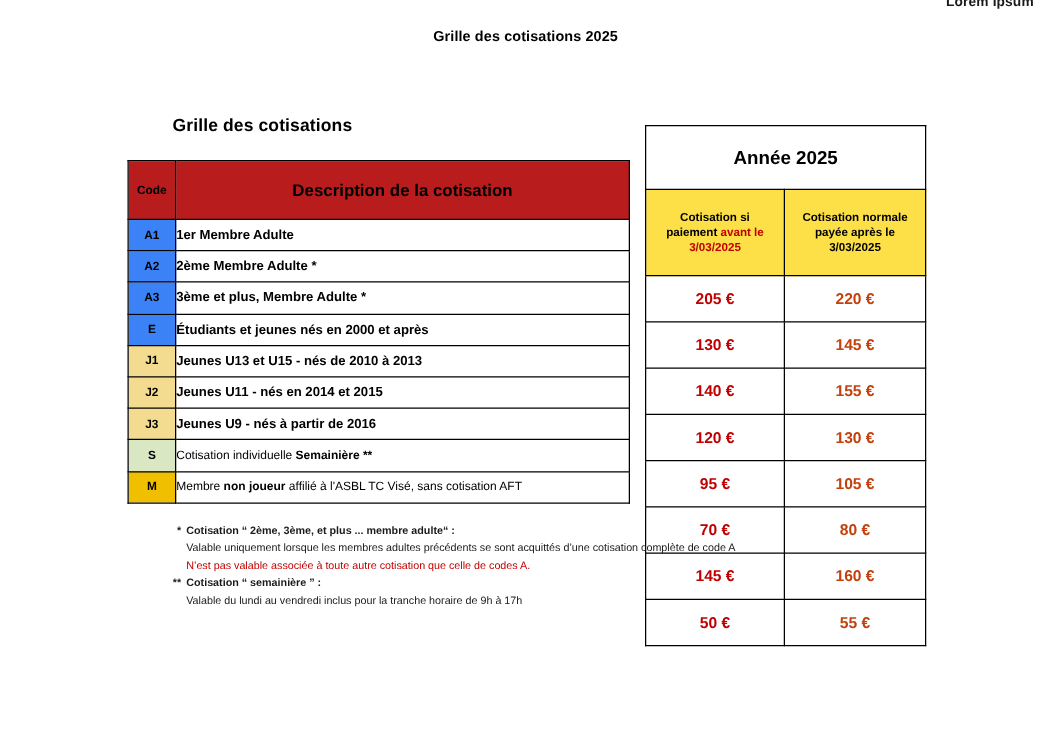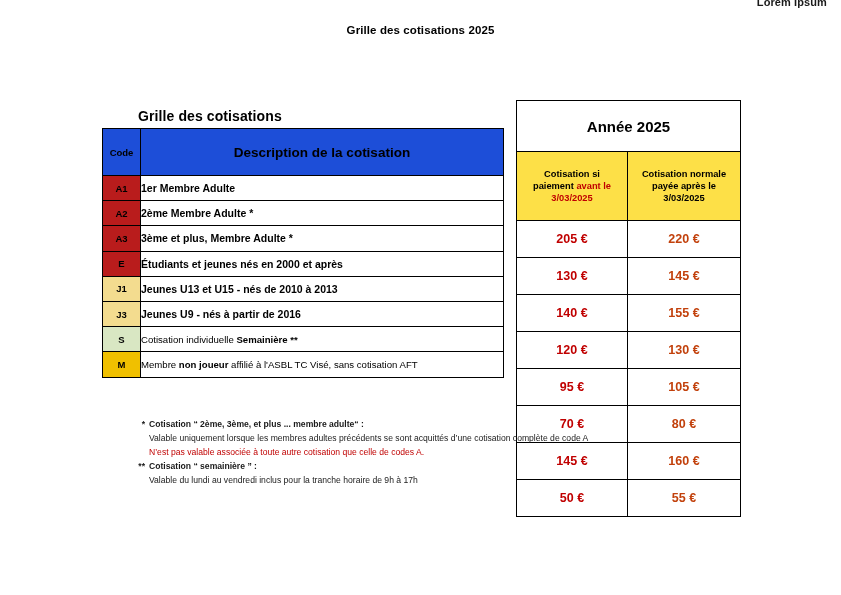--- a/index.html
+++ b/index.html
@@ -35,21 +35,21 @@
     text-align: center;
     font-size: 11.5px;
     font-weight: bold;
     letter-spacing: 0.1px;
   }
 
   
   #left-caption {
     position: absolute;
     left: 138px;
-    top: 108px;
+    top: 92px;
     font-size: 14px;
     font-weight: bold;
     letter-spacing: 0.1px;
   }
 
   
   #left-table {
     position: absolute;
     left: 102px;
     top: 128px;
@@ -59,21 +59,21 @@
   }
   #left-table td, #left-table th {
     border: 1.6px solid #000000;
     padding: 0;
     vertical-align: middle;
   }
   .col-code { width: 38px; }
   .col-desc { width: 363px; }
 
   #left-table thead th {
-    background: #1d4ed8;
+    background: #b91c1c;
     height: 46px;
   }
   th.head-code {
     font-size: 9.5px;
     font-weight: bold;
     text-align: center;
   }
   th.head-desc {
     font-size: 13.5px;
     font-weight: bold;
@@ -96,21 +96,21 @@
     margin-top: 20px;
   }
   td.desc-cell.normalweight {
     font-weight: normal;
     font-size: 9.6px;
   }
   td.desc-cell.normalweight b { font-weight: bold; }
   .sup { font-weight: bold; }
 
   
-  .c-blue   { background: #b91c1c; }
+  .c-blue   { background: #3b82f6; }
   .c-yellow { background: #f3dc8f; }
   .c-green  { background: #d9e7c3; }
   .c-orange { background: #f0c000; }
 
   
   #right-table {
     position: absolute;
     left: 516px;
     top: 100px;
     width: 224px;
@@ -215,20 +215,24 @@
     <tr>
       <td class="code-cell c-blue">E</td>
       <td class="desc-cell">Étudiants et jeunes nés en 2000 et après</td>
     </tr>
 
     <tr>
       <td class="code-cell c-yellow">J1</td>
       <td class="desc-cell">Jeunes U13 et U15 - nés de 2010 à 2013</td>
     </tr>
 
+    <tr>
+      <td class="code-cell c-yellow">J2</td>
+      <td class="desc-cell">Jeunes U11 -  nés en 2014 et 2015</td>
+    </tr>
 
     <tr>
       <td class="code-cell c-yellow">J3</td>
       <td class="desc-cell">Jeunes U9 -  nés à partir de 2016</td>
     </tr>
 
     <tr>
       <td class="code-cell c-green">S</td>
       <td class="desc-cell normalweight"><span>Cotisation individuelle </span><b>Semainière</b><span class="sup"> **</span></td>
     </tr>

